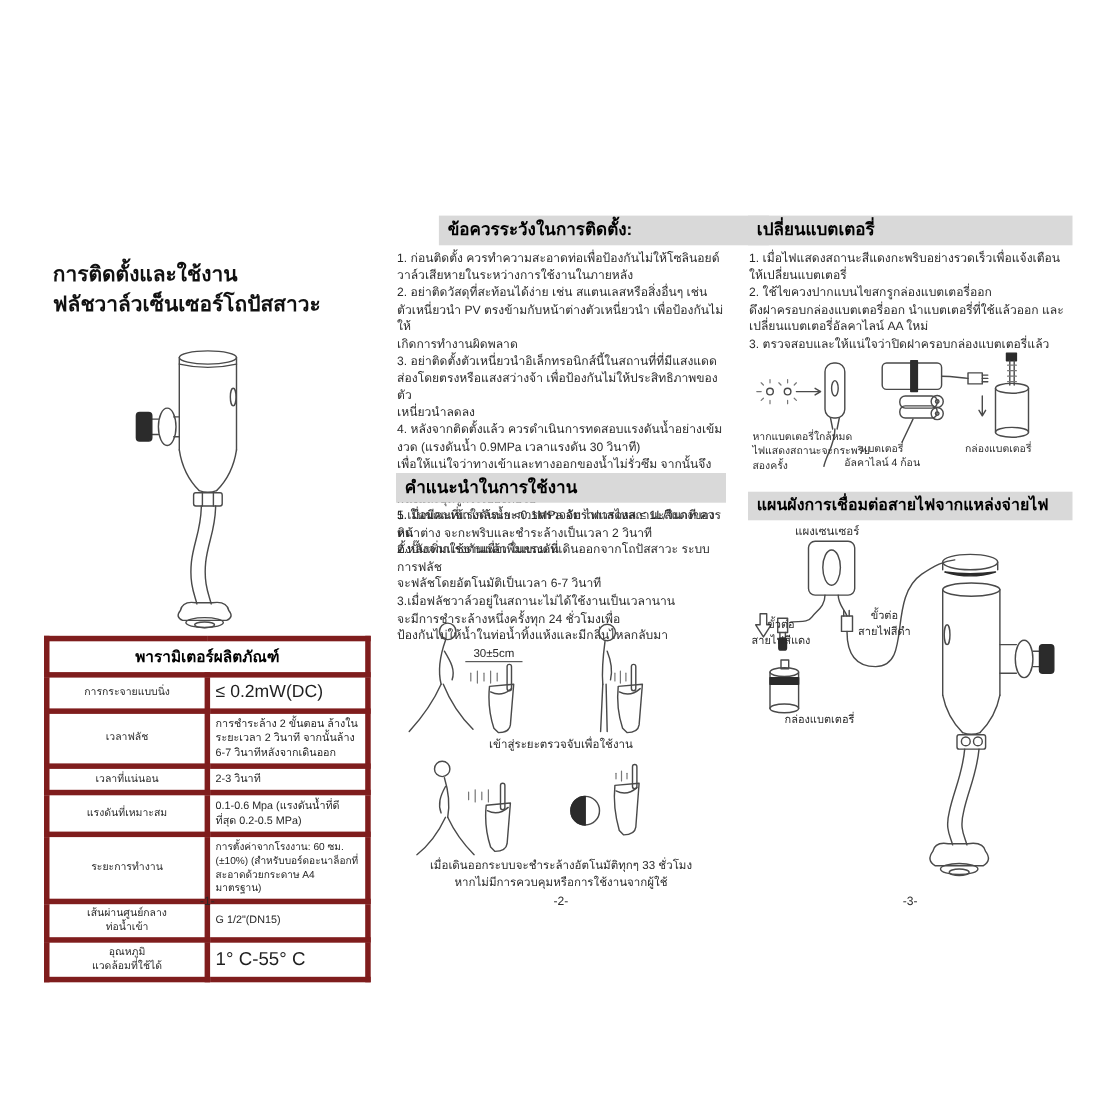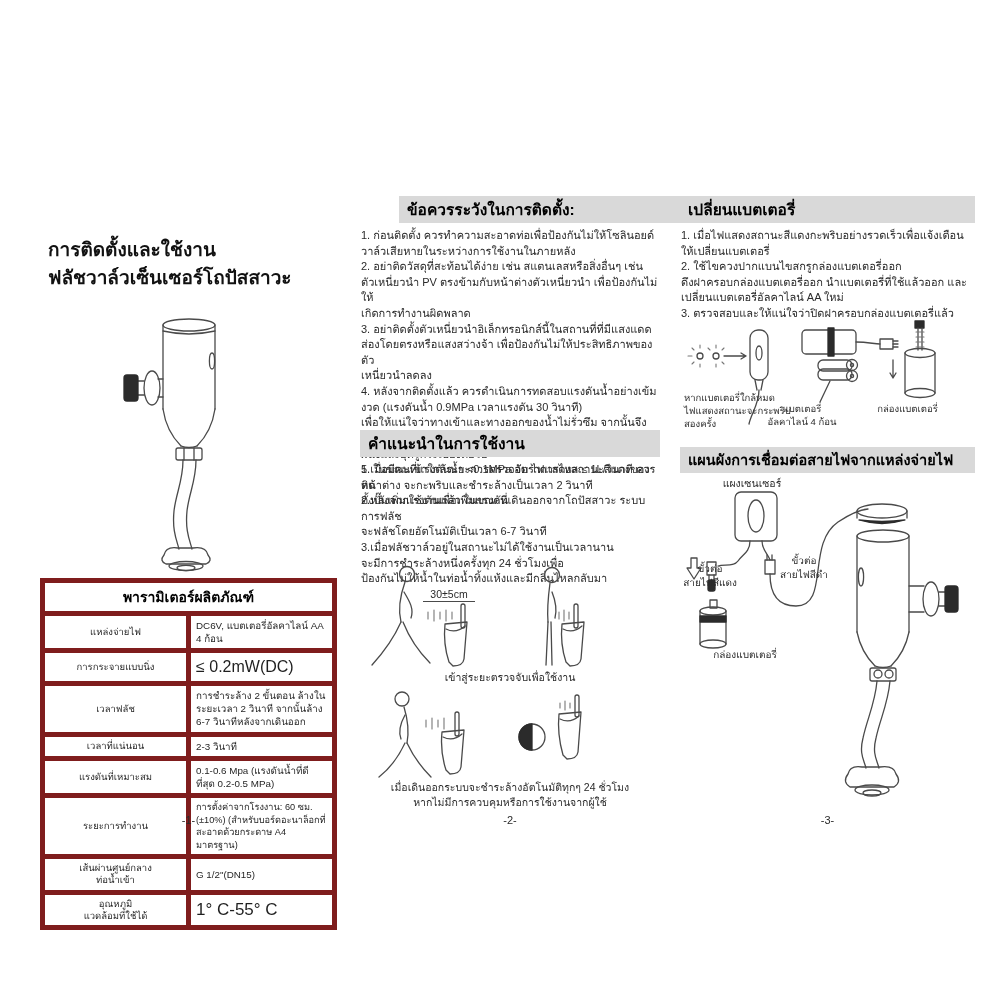--- a/index.html
+++ b/index.html
@@ -69,24 +69,20 @@
 
   <div class="abs" style="left:40px;top:578px;">
     <table class="ptable">
       <thead>
         <tr>
             <th colspan="2">พารามิเตอร์ผลิตภัณฑ์</th>
           </tr>
       </thead>
       <tbody>
         <tr>
-            <td class="lab">แหล่งจ่ายไฟ</td>
-            <td class="val">DC6V, แบตเตอรี่อัลคาไลน์ AA 4 ก้อน</td>
-          </tr>
-        <tr>
             <td class="lab">การกระจายแบบนิ่ง</td>
             <td class="val" style="font-size:16px;">≤ 0.2mW(DC)</td>
           </tr>
         <tr>
             <td class="lab">เวลาฟลัช</td>
             <td class="val">การชำระล้าง 2 ขั้นตอน ล้างในระยะเวลา 2 วินาที จากนั้นล้าง 6-7 วินาทีหลังจากเดินออก</td>
           </tr>
         <tr>
             <td class="lab">เวลาที่แน่นอน</td>
             <td class="val">2-3 วินาที</td>
@@ -212,21 +208,21 @@
         <line class="beam" x1="205" y1="11" x2="205" y2="20"></line>
         <line class="beam" x1="210" y1="13" x2="210" y2="18"></line>
         <rect x="215" y="5" width="4" height="22" rx="2"></rect>
       </g>
       <g>
         <path d="M199,24 L221,22 L218,62 Q217,69 207,69 L203,65 Q197,44 199,24 Z"></path>
         <path d="M200,29 Q210,34 219,26"></path>
       </g>
     </svg>
   </div>
-  <div class="abs caption" style="left:370px;top:780px;width:280px;">เมื่อเดินออกระบบจะชำระล้างอัตโนมัติทุกๆ 24 ชั่วโมง
+  <div class="abs caption" style="left:370px;top:780px;width:280px;">เมื่อเดินออกระบบจะชำระล้างอัตโนมัติทุกๆ 33 ชั่วโมง
 หากไม่มีการควบคุมหรือการใช้งานจากผู้ใช้</div>
 
   <div class="abs pagenum" style="left:360px;top:814px;width:300px;">-2-</div>
 
   <div class="abs hdr" style="left:680px;top:196px;width:279px;">เปลี่ยนแบตเตอรี่</div>
   <div class="abs body-text" style="left:681px;top:228px;width:295px;">1. เมื่อไฟแสดงสถานะสีแดงกะพริบอย่างรวดเร็วเพื่อแจ้งเตือน
 ให้เปลี่ยนแบตเตอรี่
 2. ใช้ไขควงปากแบนไขสกรูกล่องแบตเตอรี่ออก
 ดึงฝาครอบกล่องแบตเตอรี่ออก นำแบตเตอรี่ที่ใช้แล้วออก และ
 เปลี่ยนแบตเตอรี่อัลคาไลน์ AA ใหม่

